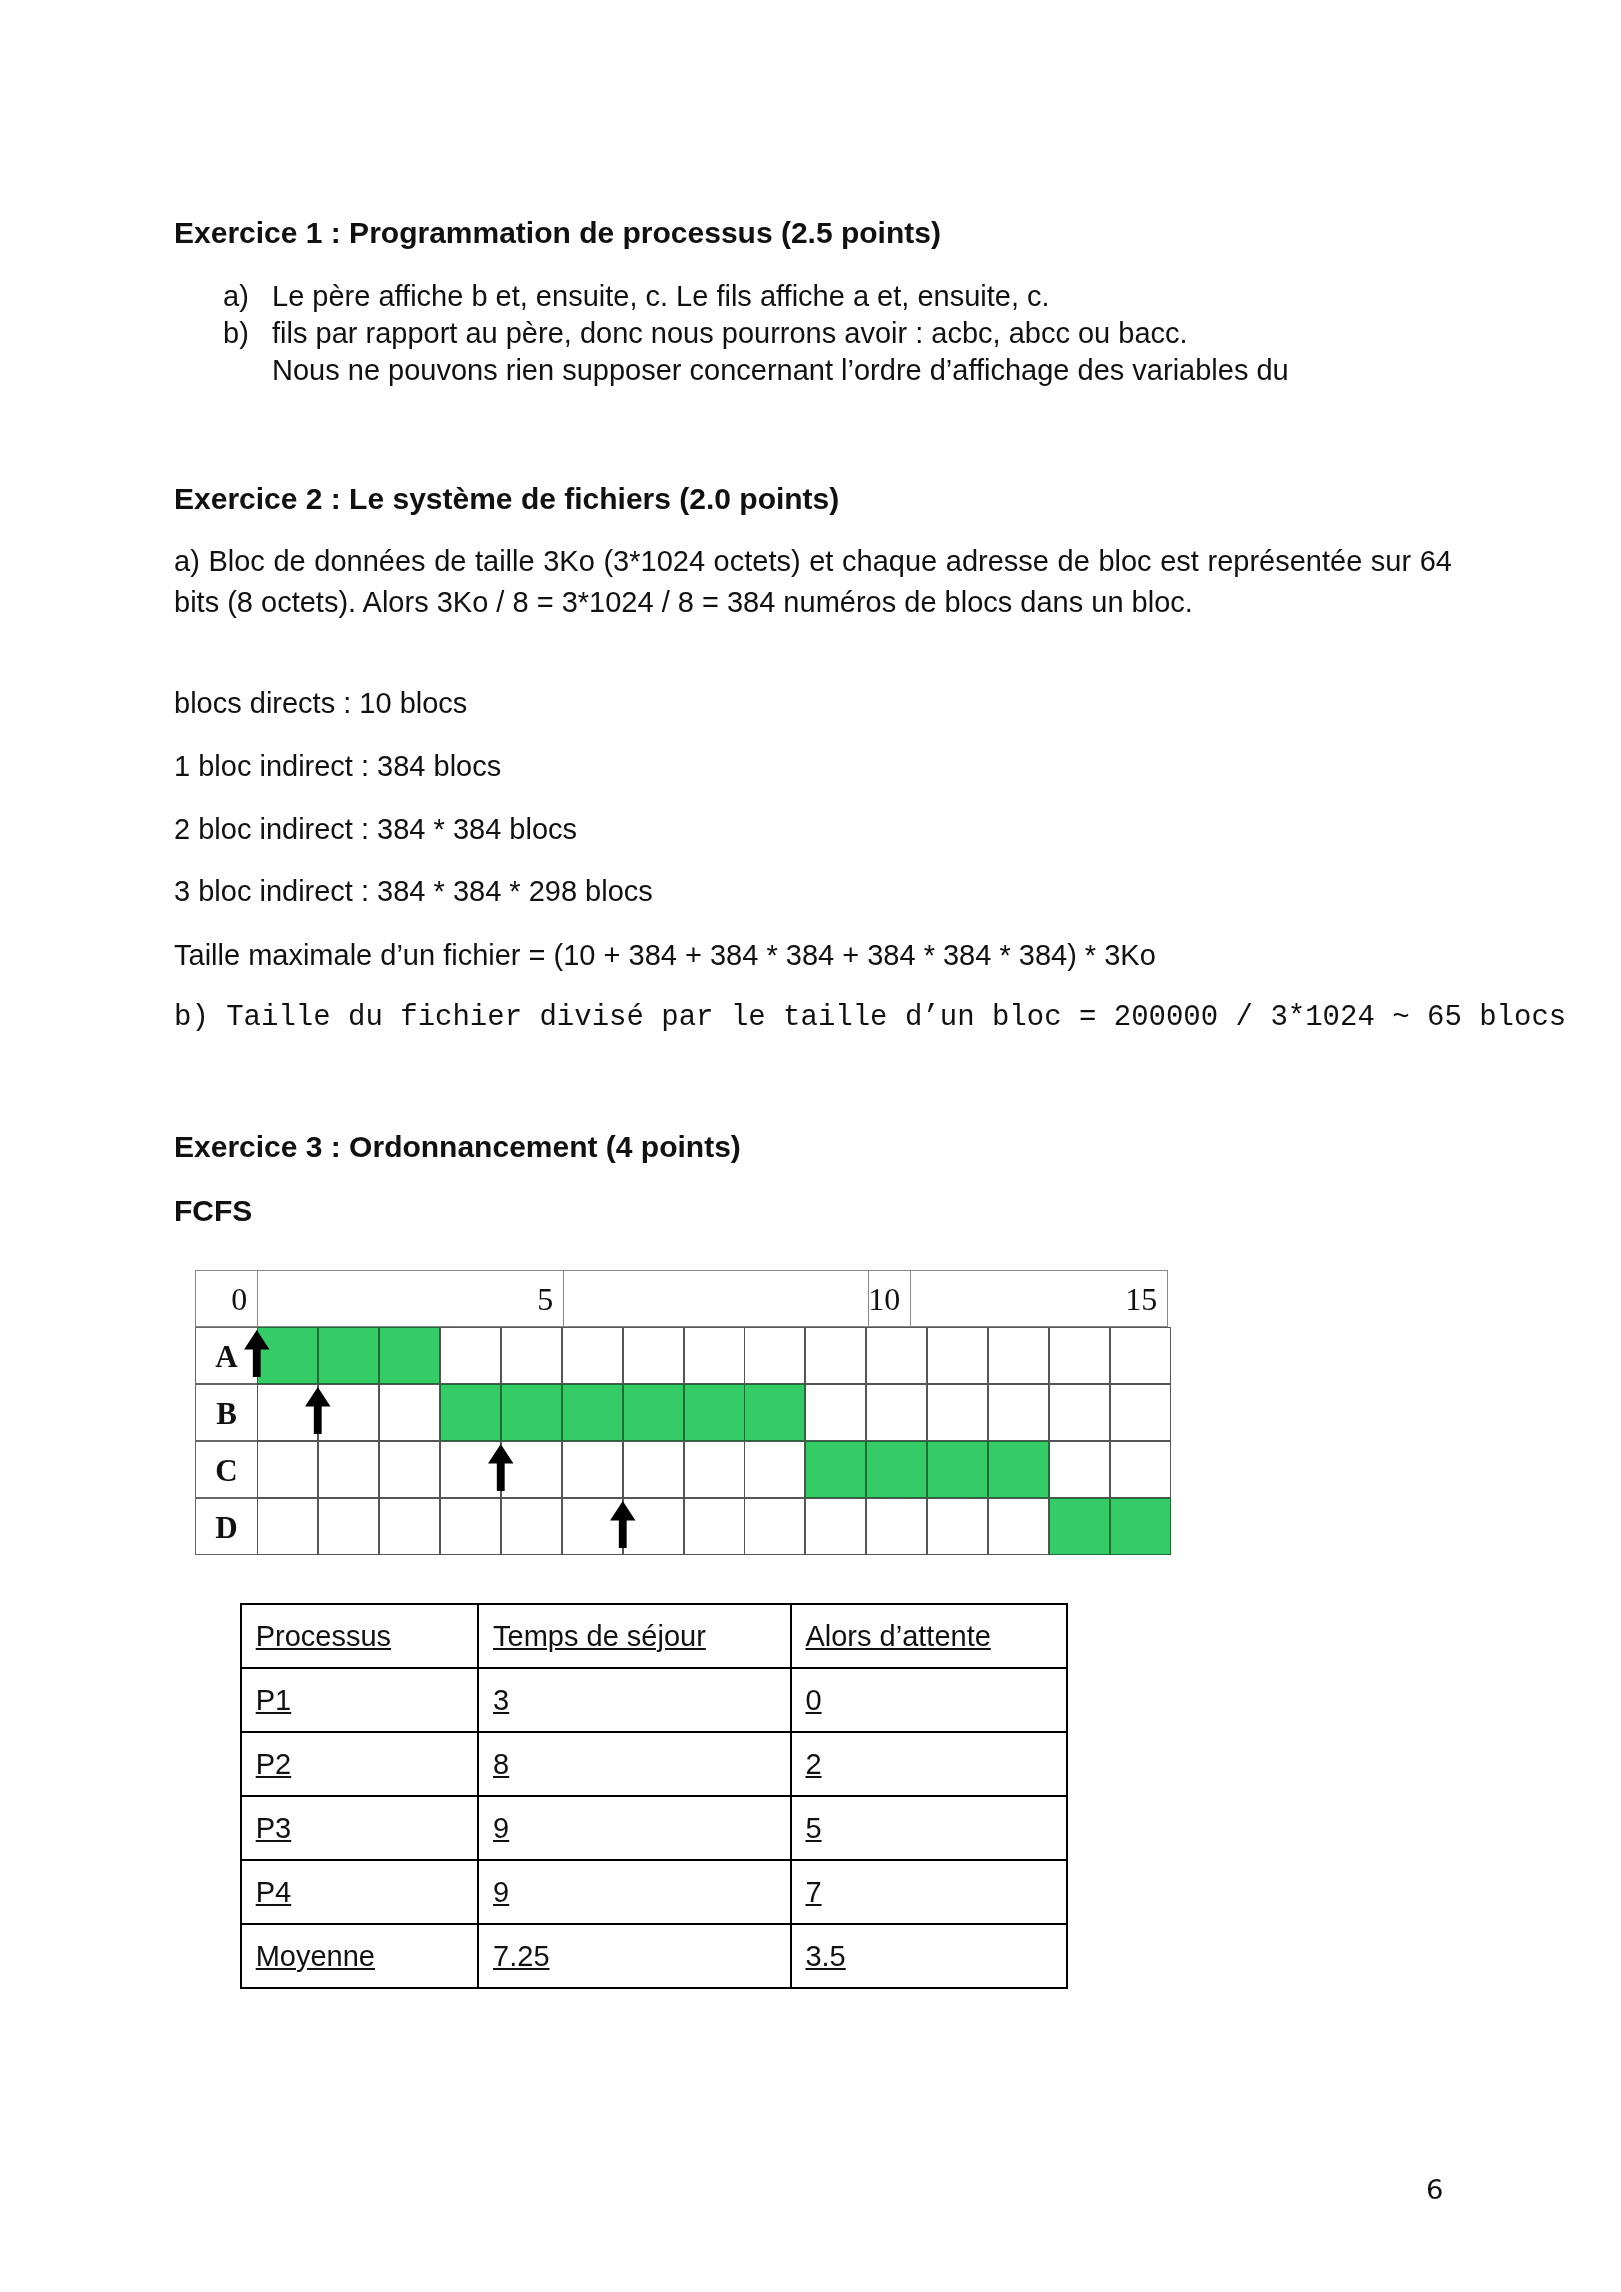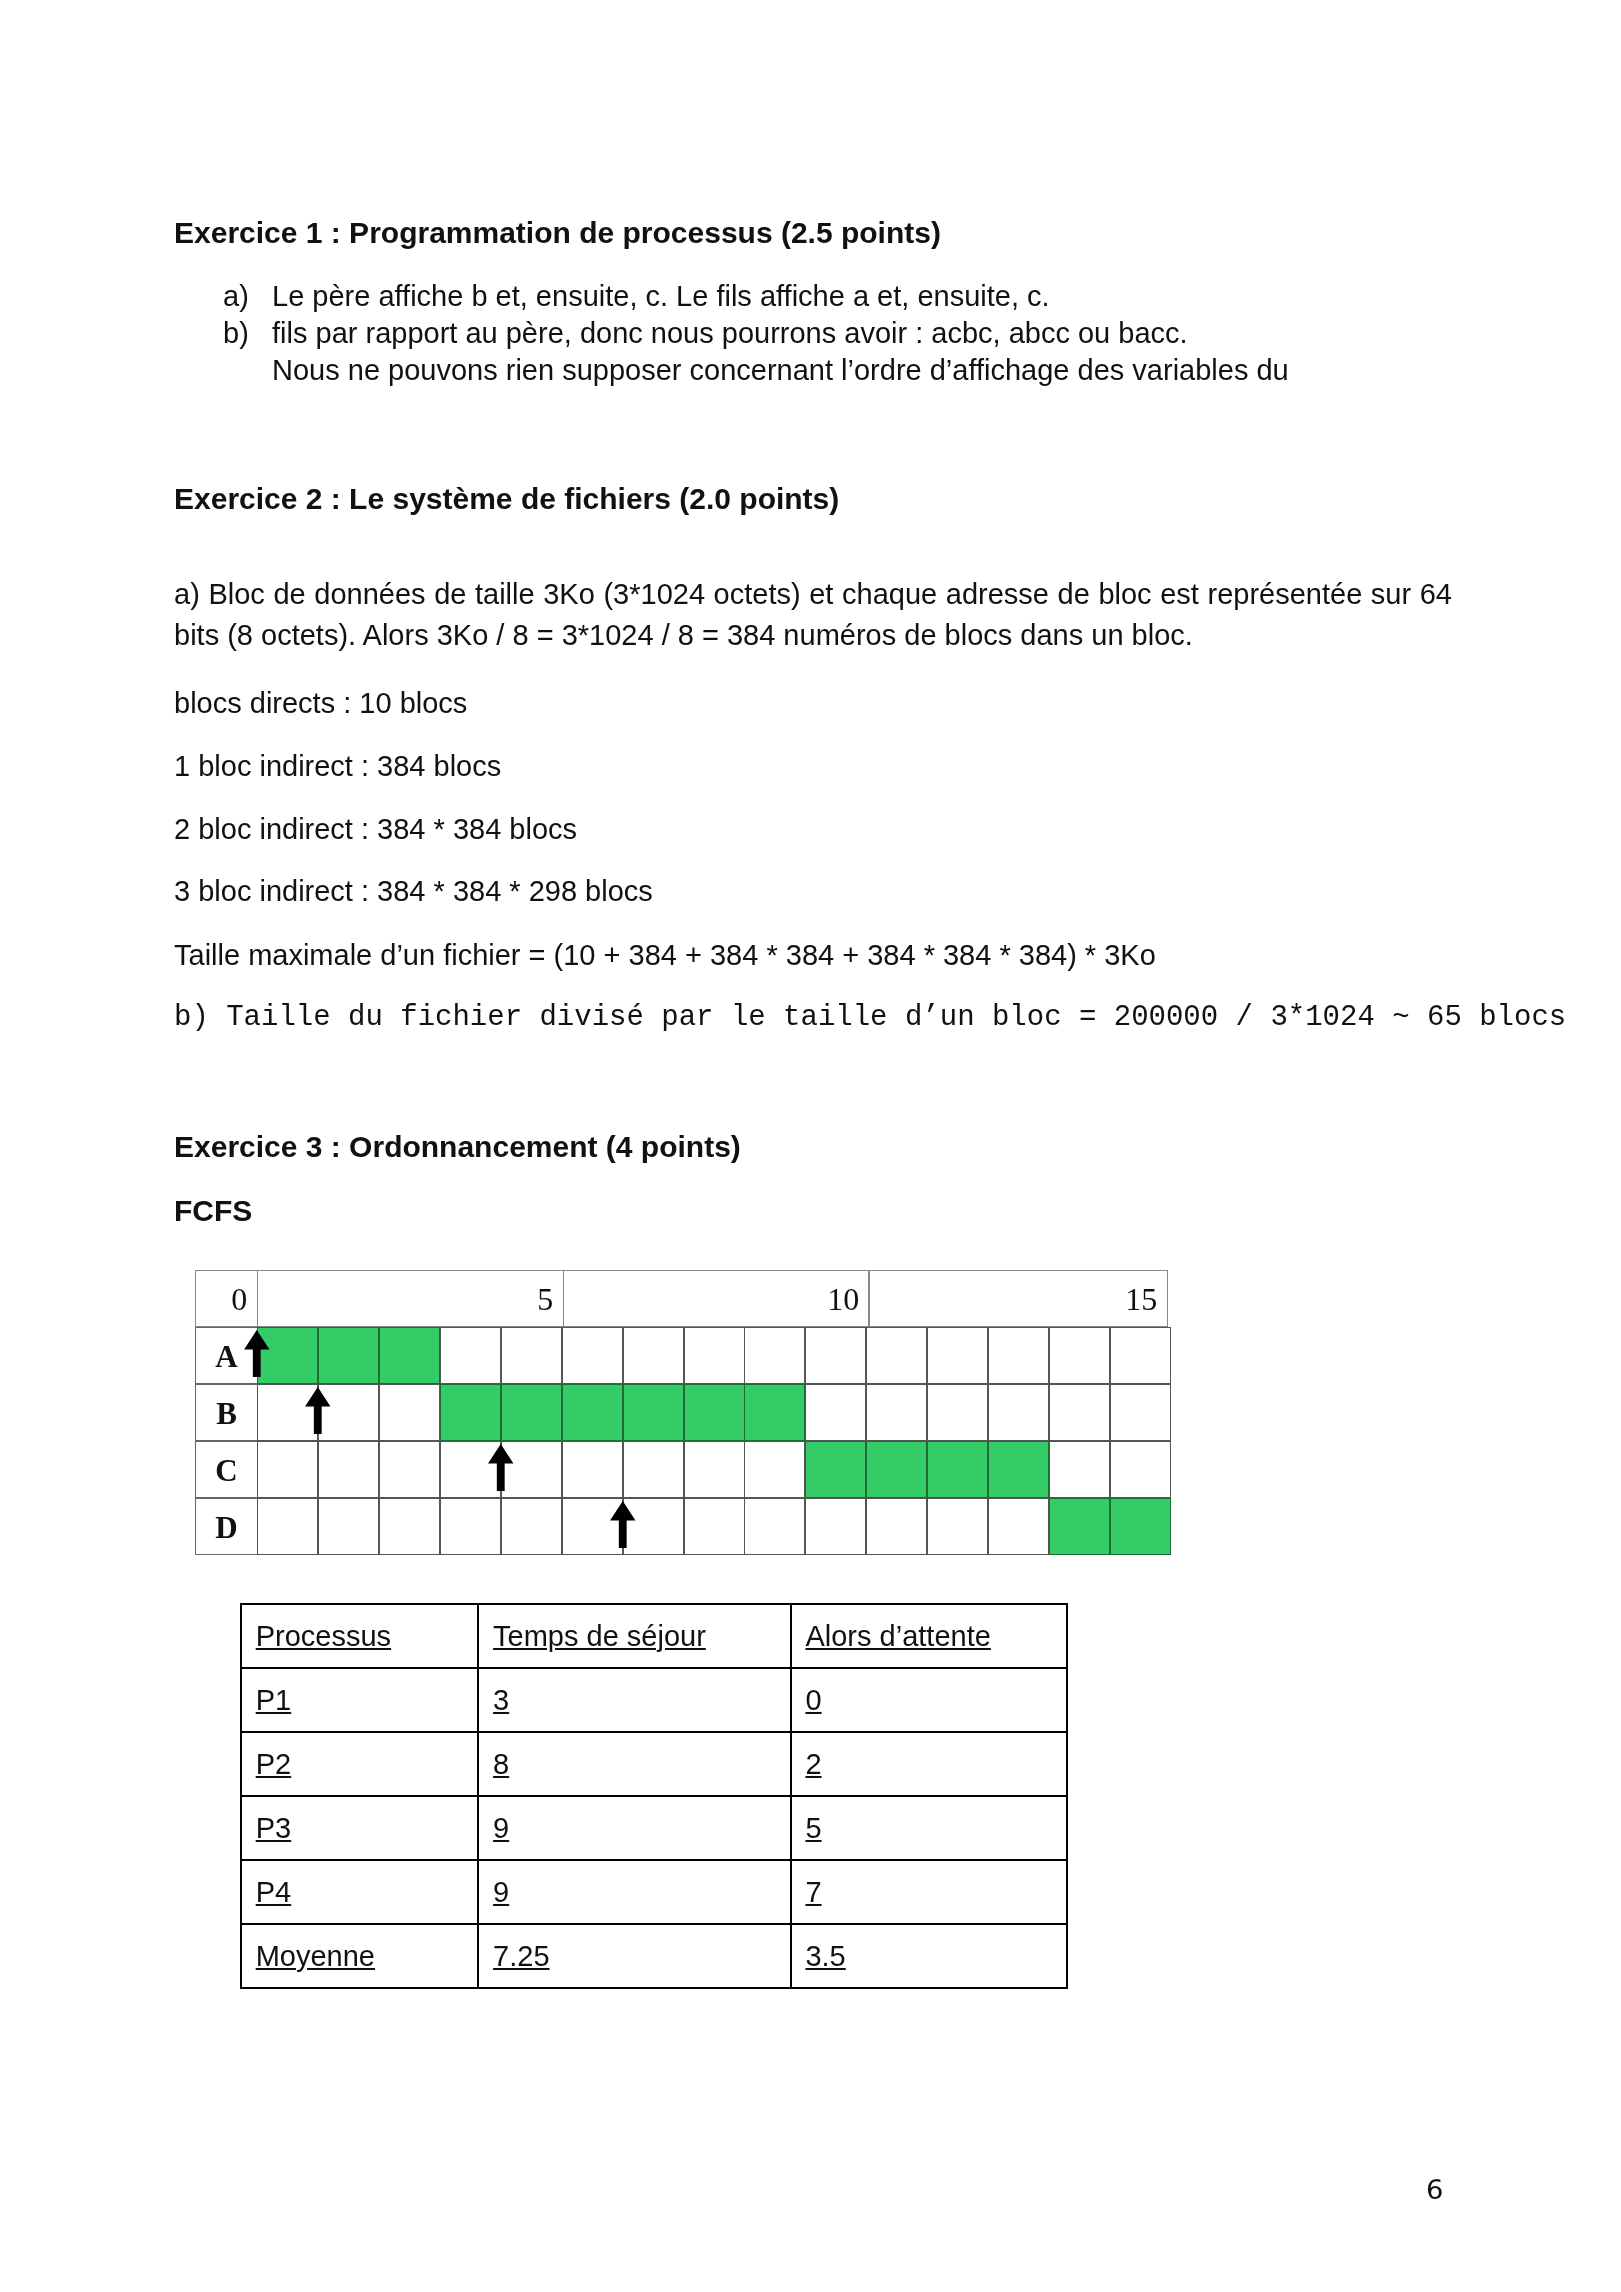--- a/index.html
+++ b/index.html
@@ -43,36 +43,36 @@
     <span>Le père affiche b et, ensuite, c. Le fils affiche a et, ensuite, c.</span>
   </div>
   <div class="item">
     <span class="mk">b)</span>
     <div>fils par rapport au père, donc nous pourrons avoir : acbc, abcc ou bacc.</div>
     <div>Nous ne pouvons rien supposer concernant l’ordre d’affichage des variables du</div>
   </div>
 </div>
 
 <div class="abs h" style="left:174px; top:484px;">Exercice 2 : Le système de fichiers (2.0 points)</div>
-<div class="abs just" style="top:541px;margin-top:33px;">a) Bloc de données de taille 3Ko (3*1024 octets) et chaque adresse de bloc est représentée sur 64 bits (8 octets). Alors 3Ko / 8 = 3*1024 / 8 = 384 numéros de blocs dans un bloc.</div>
+<div class="abs just" style="top:541px;">a) Bloc de données de taille 3Ko (3*1024 octets) et chaque adresse de bloc est représentée sur 64 bits (8 octets). Alors 3Ko / 8 = 3*1024 / 8 = 384 numéros de blocs dans un bloc.</div>
 <div class="abs p" style="left:174px; top:689px;text-align:center;">blocs directs : 10 blocs</div>
 <div class="abs p" style="left:174px; top:752px;">1 bloc indirect : 384 blocs</div>
 <div class="abs p" style="left:174px; top:815px;">2 bloc indirect : 384 * 384 blocs</div>
 <div class="abs p" style="left:174px; top:877px;">3 bloc indirect : 384 * 384 * 298 blocs</div>
 <div class="abs p" style="left:174px; top:941px;">Taille maximale d’un fichier = (10 + 384 + 384 * 384 + 384 * 384 * 384) * 3Ko</div>
 <div class="abs p" style="left:174px; top:1003px;font-family:Liberation Mono, monospace;">b) Taille du fichier divisé par le taille d’un bloc = 200000 / 3*1024 ~ 65 blocs</div>
 
 <div class="abs h" style="left:174px; top:1132px;">Exercice 3 : Ordonnancement (4 points)</div>
 <div class="abs h" style="left:174px; top:1196px;">FCFS</div>
 
 <div class="abs gantt">
 
   <div class="g-head" style="left:0; width:63px;">0</div>
   <div class="g-head" style="left:62px; width:307px;">5</div>
-  <div class="g-head" style="left:368px; width:307px;">10</div>
+  <div class="g-head" style="left:368px; width:348px;">10</div>
   <div class="g-head" style="left:673px; width:300px;">15</div>
 
   <div class="g-lbl" style="top:57px;">A</div>
   <div class="g-lbl" style="top:114px;">B</div>
   <div class="g-lbl" style="top:171px;">C</div>
   <div class="g-lbl" style="top:228px;">D</div>
 
   <div id="gantt-cells">
       <div class="g-cell run" style="left: 62px; top: 57px;"></div>
       <div class="g-cell run" style="left: 123px; top: 57px;"></div>

